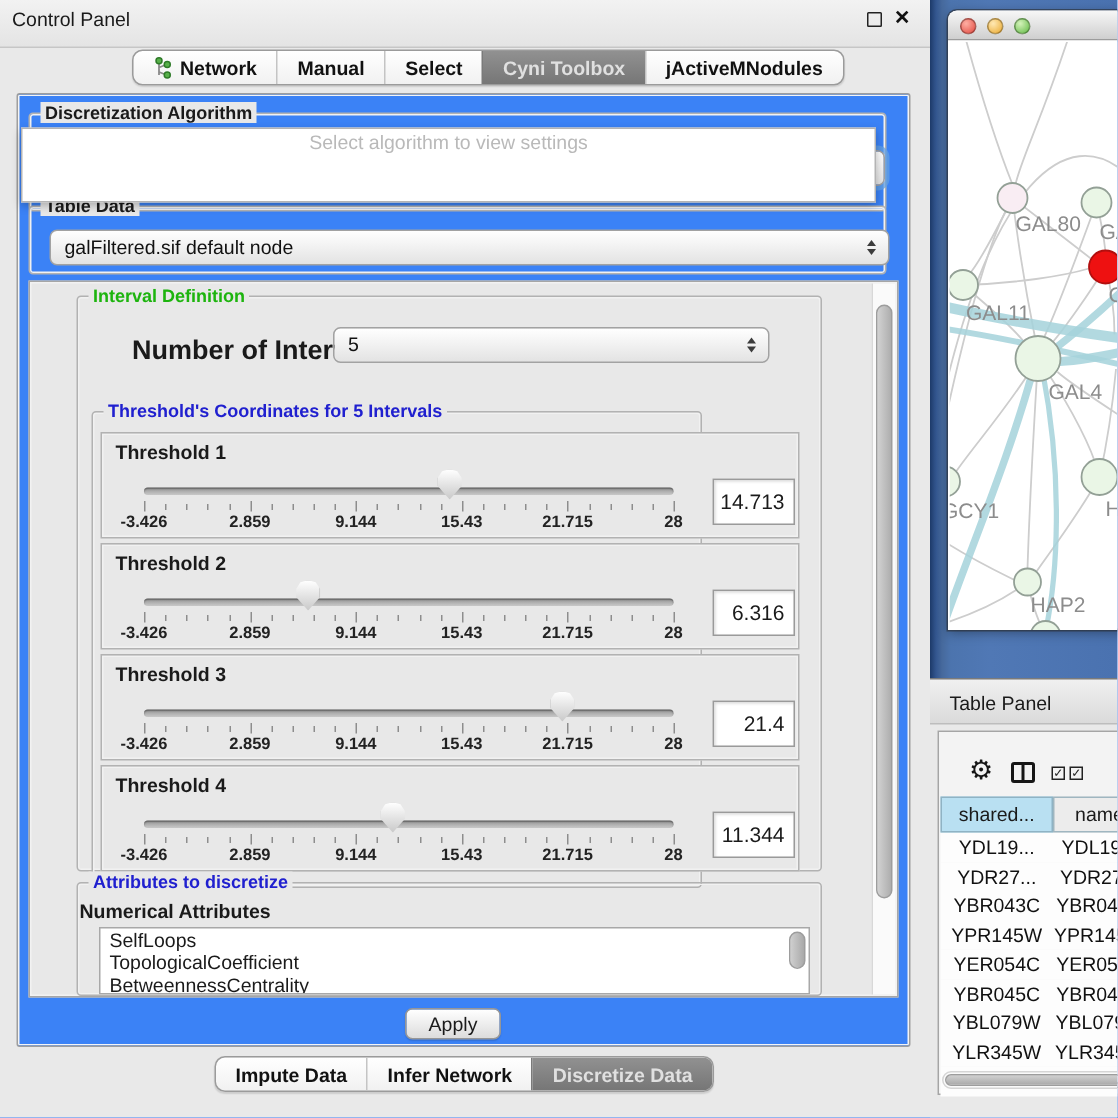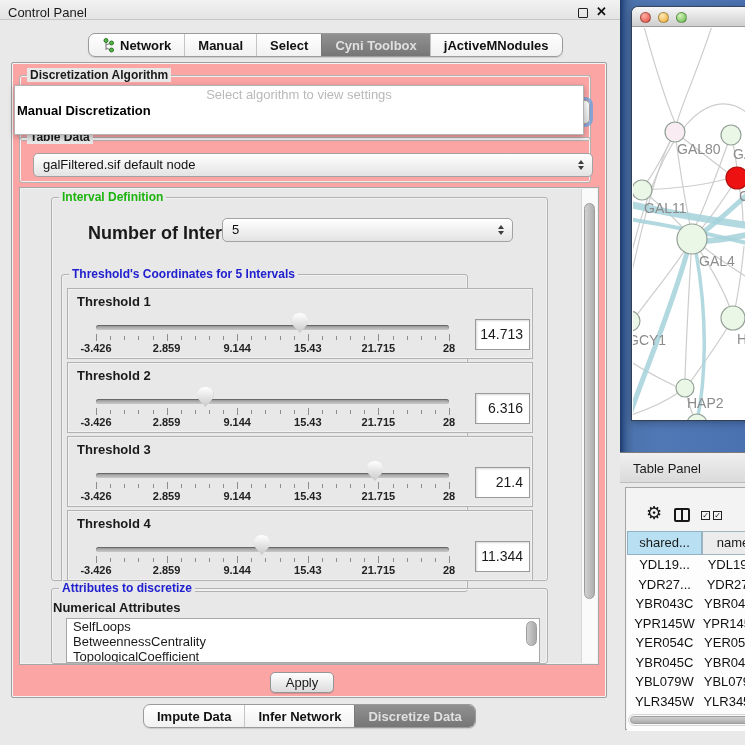--- a/index.html
+++ b/index.html
@@ -1,37 +1,37 @@
 <!DOCTYPE html>
 <html><head>
 <meta charset="utf-8">
 <style>
   * { margin:0; padding:0; box-sizing:border-box; }
   html,body { width:745px; height:745px; overflow:hidden; }
   body { font-family:"Liberation Sans", sans-serif; background:#e9e9e9; position:relative; color:#1a1a1a; }
 
   
   .cp { position:absolute; left:0; top:0; width:620px; height:745px; }
-  .cp-titlebar { position:absolute; left:0; top:0; width:620px; height:20px;
+  .cp-titlebar { position:absolute; left:0; top:0; width:620px; height:32px;
     background:linear-gradient(#f2f2f2,#e4e4e4); border-bottom:1px solid #c6c6c6; }
   .cp-title { position:absolute; left:8px; top:5px; font-size:13px; color:#1a1a1a; }
   .win-min { position:absolute; left:578px; top:8px; width:10px; height:10px; border:1.6px solid #222; border-radius:1px; }
   .win-close { position:absolute; left:596px; top:4px; font-size:13px; font-weight:bold; color:#111; }
 
   .seg { position:absolute; display:flex; height:24px; border:1px solid #9b9b9b; border-radius:7px;
     background:linear-gradient(#ffffff,#f1f1f1); overflow:hidden; box-shadow:0 1px 1px rgba(0,0,0,.12); }
   .seg-item { display:flex; align-items:center; gap:5px; padding:0 13px; font-size:13px; font-weight:bold;
     color:#111; border-left:1px solid #c4c4c4; white-space:nowrap; }
   .seg-item:first-child { border-left:none; }
   .seg-item.sel { background:linear-gradient(#919191,#767676); color:#e0e0e0; border-left-color:#7a7a7a; }
   .seg-top { left:88px; top:33px; }
   .seg-bottom { left:143px; top:704px; }
 
   .cp-main { position:absolute; left:11px; top:62px; width:596px; height:636px;
-    background:#fca5a5; border:1px solid #9e9e9e; border-radius:2px; box-shadow:inset 0 0 0 1px #f4f4f4; }
+    background:#3b82f6; border:1px solid #9e9e9e; border-radius:2px; box-shadow:inset 0 0 0 1px #f4f4f4; }
 
   .group { position:absolute; border:1px solid #b2b2b2; border-radius:3px; box-shadow:inset 0 0 0 1px #f1f1f1; }
   .group-title { position:absolute; top:-8px; left:7px; background:#e8e8e8; padding:0 3px;
     font-size:12px; font-weight:bold; line-height:14px; white-space:nowrap; }
   .t-green { color:#1db40e; }
   .t-blue { color:#2020cf; }
 
   .combo { position:absolute; height:24px; border:1px solid #a2a2a2; border-radius:5px;
     background:linear-gradient(#ffffff,#e3e3e3); font-size:13px; line-height:22px; padding-left:9px; color:#111; }
   .combo.focus { box-shadow:0 0 0 3px rgba(100,160,225,.75); }
@@ -155,21 +155,20 @@
         <span class="stepper">
             <i class="up"></i>
             <i class="dn"></i>
           </span>
       </div>
     </div>
 
     <div class="popup">
       <div class="popup-ph">Select algorithm to view settings</div>
       <div id="popup-items">
-          <div class="popup-item bold">Manual Discretization</div>
         </div>
     </div>
 
     <div class="group" style="left:7px; top:74px; width:572px; height:46px;">
       <span class="group-title">Table Data</span>
       <div class="combo" style="left:13px; top:15px; width:560px;">
         <span>galFiltered.sif default node</span>
         <span class="stepper">
             <i class="up"></i>
             <i class="dn"></i>
@@ -362,22 +361,22 @@
             </div>
         </div>
       </div>
 
       <div class="group" style="left:31px; top:400px; width:497px; height:76px;">
         <span class="group-title t-blue">Attributes to discretize</span>
         <span style="position:absolute; left:1px; top:11px; font-size:13px; font-weight:bold;">Numerical Attributes</span>
         <div class="attr-list">
           <div id="attr-items">
               <div class="attr-item">SelfLoops</div>
+              <div class="attr-item">TopologicalCoefficient</div>
               <div class="attr-item">BetweennessCentrality</div>
-              <div class="attr-item">TopologicalCoefficient</div>
             </div>
           <div class="attr-scroll">
               <div class="thumb"></div>
             </div>
         </div>
       </div>
 
       <div class="vscroll">
         <div class="thumb" style="top:14px; height:396px;"></div>
       </div>

